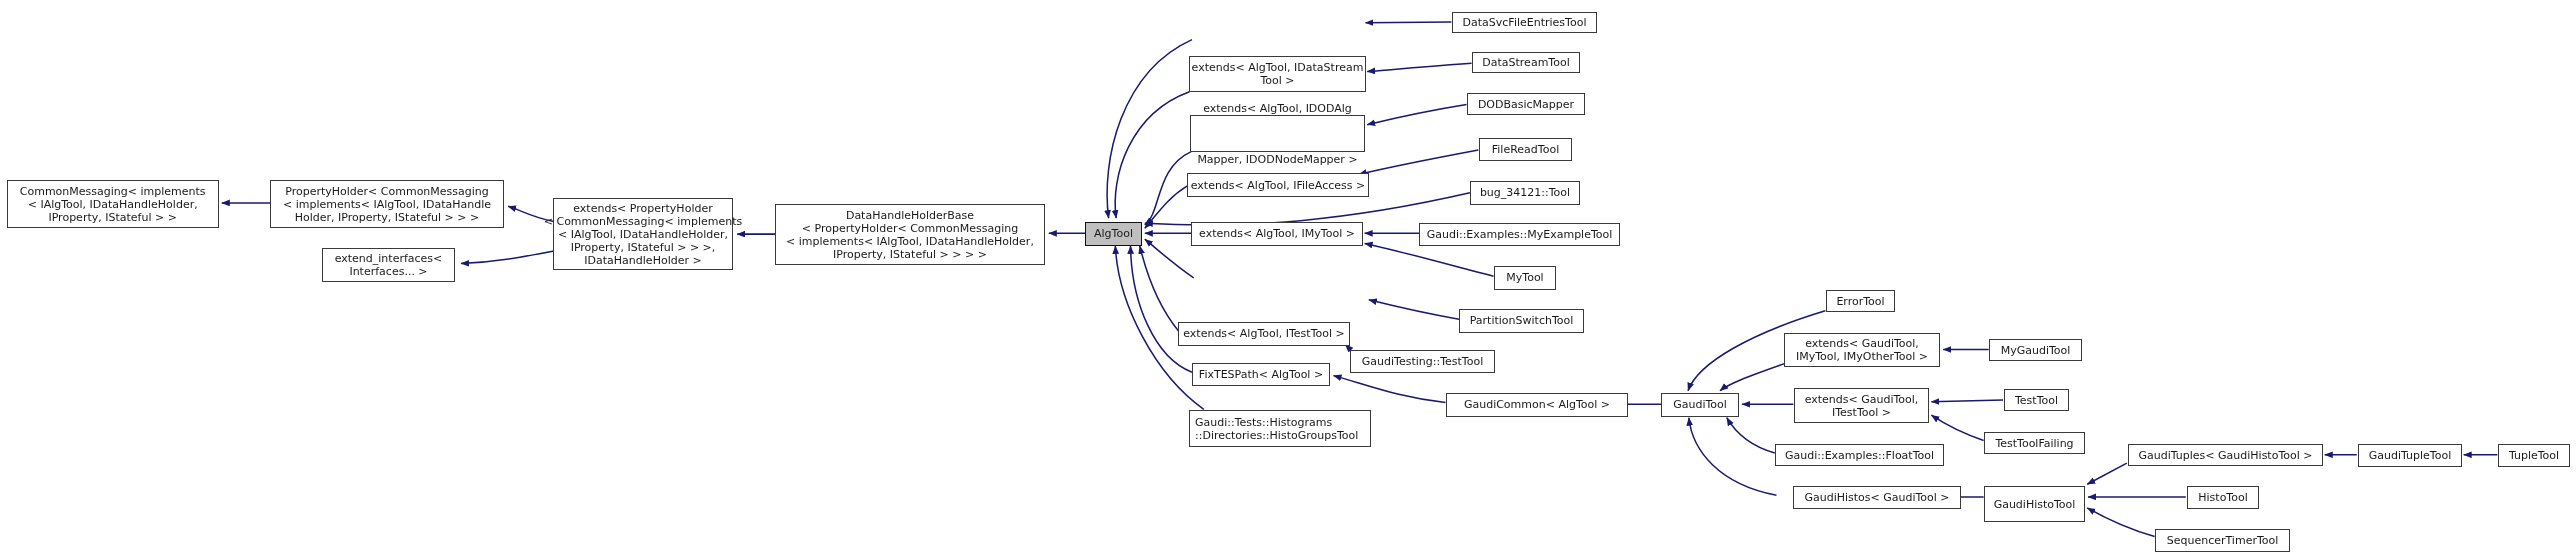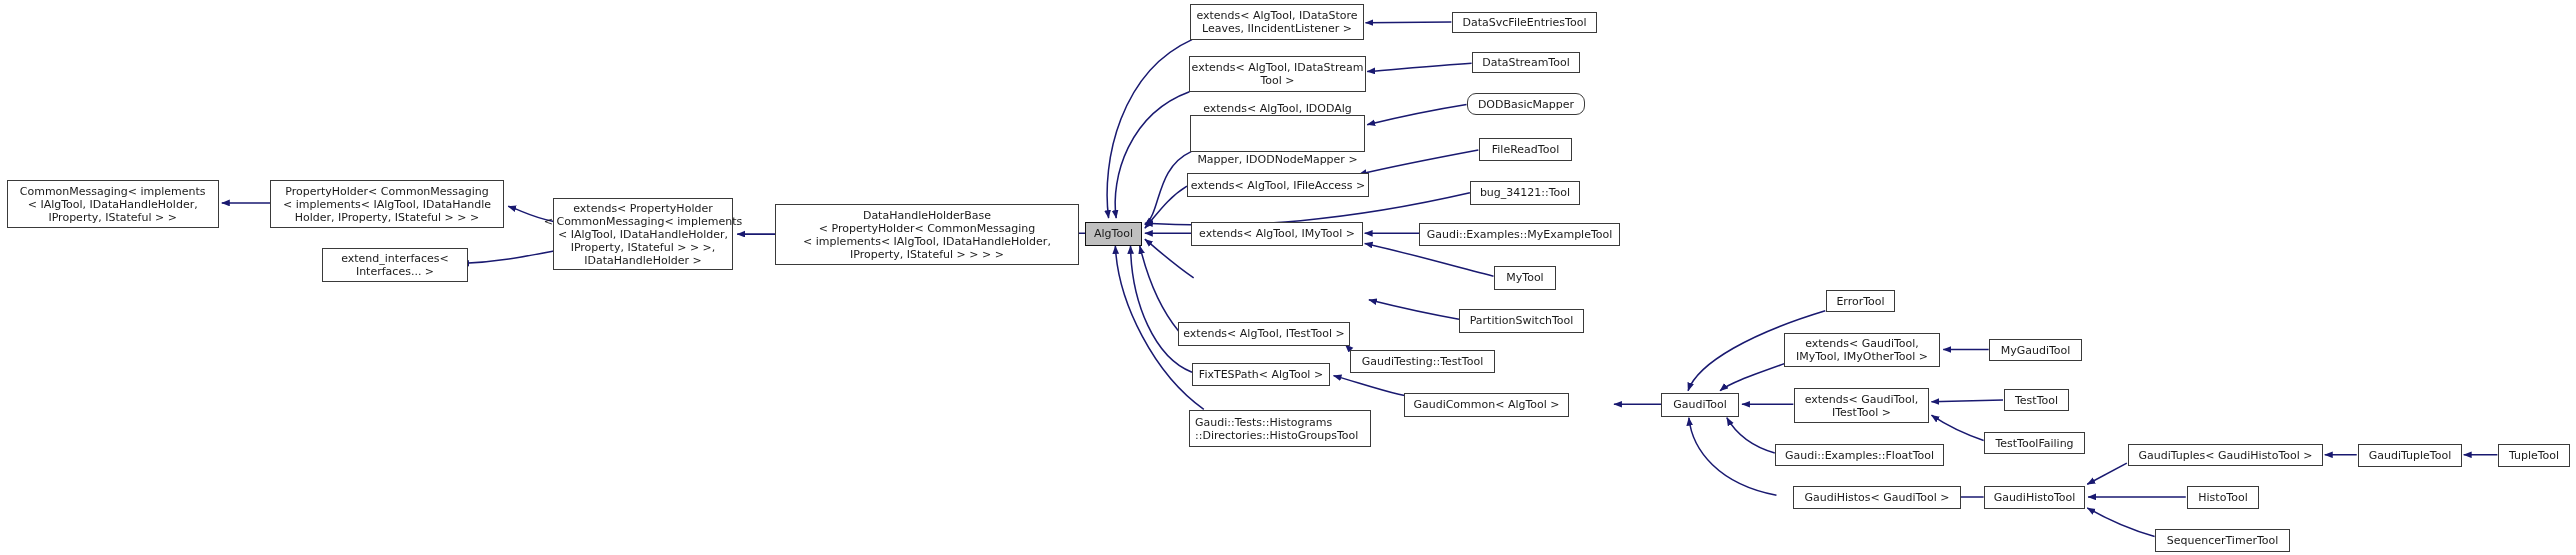--- a/index.html
+++ b/index.html
@@ -90,59 +90,55 @@
 <div class="node" style="left: 6.7px; top: 180px; width: 212px; height: 48px;">
       <div class="node-line">CommonMessaging&lt; implements</div>
       <div class="node-line">&lt; IAlgTool, IDataHandleHolder,</div>
       <div class="node-line">IProperty, IStateful &gt; &gt;</div>
     </div>
     <div class="node" style="left: 270px; top: 180px; width: 234px; height: 48px;">
       <div class="node-line">PropertyHolder&lt; CommonMessaging</div>
       <div class="node-line">&lt; implements&lt; IAlgTool, IDataHandle</div>
       <div class="node-line">Holder, IProperty, IStateful &gt; &gt; &gt;</div>
     </div>
-    <div class="node" style="left: 322px; top: 248px; width: 146px; height: 34px;">
+    <div class="node" style="left: 322px; top: 248px; width: 133px; height: 34px;">
       <div class="node-line">extend_interfaces&lt;</div>
       <div class="node-line">Interfaces... &gt;</div>
     </div>
     <div class="node" style="left: 553px; top: 198px; width: 180px; height: 72px;">
       <div class="node-line">extends&lt; PropertyHolder</div>
       <div class="node-line">&lt; CommonMessaging&lt; implements</div>
       <div class="node-line">&lt; IAlgTool, IDataHandleHolder,</div>
       <div class="node-line">IProperty, IStateful &gt; &gt; &gt;,</div>
       <div class="node-line">IDataHandleHolder &gt;</div>
     </div>
-    <div class="node" style="left: 775px; top: 204px; width: 304px; height: 61px;">
+    <div class="node" style="left: 775px; top: 204px; width: 270px; height: 61px;">
       <div class="node-line">DataHandleHolderBase</div>
       <div class="node-line">&lt; PropertyHolder&lt; CommonMessaging</div>
       <div class="node-line">&lt; implements&lt; IAlgTool, IDataHandleHolder,</div>
       <div class="node-line">IProperty, IStateful &gt; &gt; &gt; &gt;</div>
     </div>
     <div class="node highlight" style="left: 1085px; top: 222px; width: 57px; height: 23.6px;">
       <div class="node-line">AlgTool</div>
     </div>
-    <div class="node" style="left: 1190px; top: 4.2px; width: 174px; height: 36px;">
-      <div class="node-line">extends&lt; AlgTool, IDataStore</div>
-      <div class="node-line">Leaves, IIncidentListener &gt;</div>
-    </div>
     <div class="node" style="left: 1452px; top: 11.8px; width: 145px; height: 21px;">
       <div class="node-line">DataSvcFileEntriesTool</div>
     </div>
     <div class="node" style="left: 1189px; top: 56px; width: 177px; height: 36px;">
       <div class="node-line">extends&lt; AlgTool, IDataStream</div>
       <div class="node-line">Tool &gt;</div>
     </div>
     <div class="node" style="left: 1472px; top: 52px; width: 108px; height: 21px;">
       <div class="node-line">DataStreamTool</div>
     </div>
     <div class="node" style="left: 1190px; top: 115px; width: 175px; height: 37px; gap: 38px;">
       <div class="node-line">extends&lt; AlgTool, IDODAlg</div>
       <div class="node-line">Mapper, IDODNodeMapper &gt;</div>
     </div>
-    <div class="node" style="left: 1467px; top: 93px; width: 118px; height: 22px; border-radius: 9px;">
+    <div class="node" style="left: 1467px; top: 93px; width: 118px; height: 22px;">
       <div class="node-line">DODBasicMapper</div>
     </div>
     <div class="node" style="left: 1187px; top: 173px; width: 182px; height: 24.4px;">
       <div class="node-line">extends&lt; AlgTool, IFileAccess &gt;</div>
     </div>
     <div class="node" style="left: 1479px; top: 138px; width: 93px; height: 23px;">
       <div class="node-line">FileReadTool</div>
     </div>
     <div class="node" style="left: 1470px; top: 181px; width: 110px; height: 23.6px;">
       <div class="node-line">bug_34121::Tool</div>
@@ -161,21 +157,21 @@
     </div>
     <div class="node" style="left: 1178px; top: 322px; width: 172px; height: 23.6px;">
       <div class="node-line">extends&lt; AlgTool, ITestTool &gt;</div>
     </div>
     <div class="node" style="left: 1350px; top: 350px; width: 145px; height: 23px;">
       <div class="node-line">GaudiTesting::TestTool</div>
     </div>
     <div class="node" style="left: 1192px; top: 363px; width: 138px; height: 23px;">
       <div class="node-line">FixTESPath&lt; AlgTool &gt;</div>
     </div>
-    <div class="node" style="left: 1404px; top: 393px; width: 165px; height: 23.6px; text-align: right;">
+    <div class="node" style="left: 1446px; top: 393px; width: 182px; height: 23.6px; text-align: right;">
       <div class="node-line">GaudiCommon&lt; AlgTool &gt;</div>
     </div>
     <div class="node align-left" style="left: 1189px; top: 410px; width: 182px; height: 37px;">
       <div class="node-line">Gaudi::Tests::Histograms</div>
       <div class="node-line">::Directories::HistoGroupsTool</div>
     </div>
     <div class="node" style="left: 1661px; top: 393px; width: 78px; height: 23.6px;">
       <div class="node-line">GaudiTool</div>
     </div>
     <div class="node" style="left: 1826px; top: 290px; width: 69px; height: 22px;">
@@ -197,21 +193,21 @@
     </div>
     <div class="node" style="left: 1984px; top: 432px; width: 101px; height: 22px;">
       <div class="node-line">TestToolFailing</div>
     </div>
     <div class="node" style="left: 1775px; top: 444px; width: 169px; height: 22px;">
       <div class="node-line">Gaudi::Examples::FloatTool</div>
     </div>
     <div class="node" style="left: 1777px; top: 486px; width: 168px; height: 23px; margin-left: 16px;">
       <div class="node-line">GaudiHistos&lt; GaudiTool &gt;</div>
     </div>
-    <div class="node" style="left: 1984px; top: 486px; width: 101px; height: 23px;">
+    <div class="node" style="left: 1984px; top: 486px; width: 101px; height: 36px;">
       <div class="node-line">GaudiHistoTool</div>
     </div>
     <div class="node" style="left: 2128px; top: 444px; width: 195px; height: 22px;">
       <div class="node-line">GaudiTuples&lt; GaudiHistoTool &gt;</div>
     </div>
     <div class="node" style="left: 2358px; top: 444px; width: 104px; height: 23px;">
       <div class="node-line">GaudiTupleTool</div>
     </div>
     <div class="node" style="left: 2498px; top: 444px; width: 72px; height: 23px;">
       <div class="node-line">TupleTool</div>

